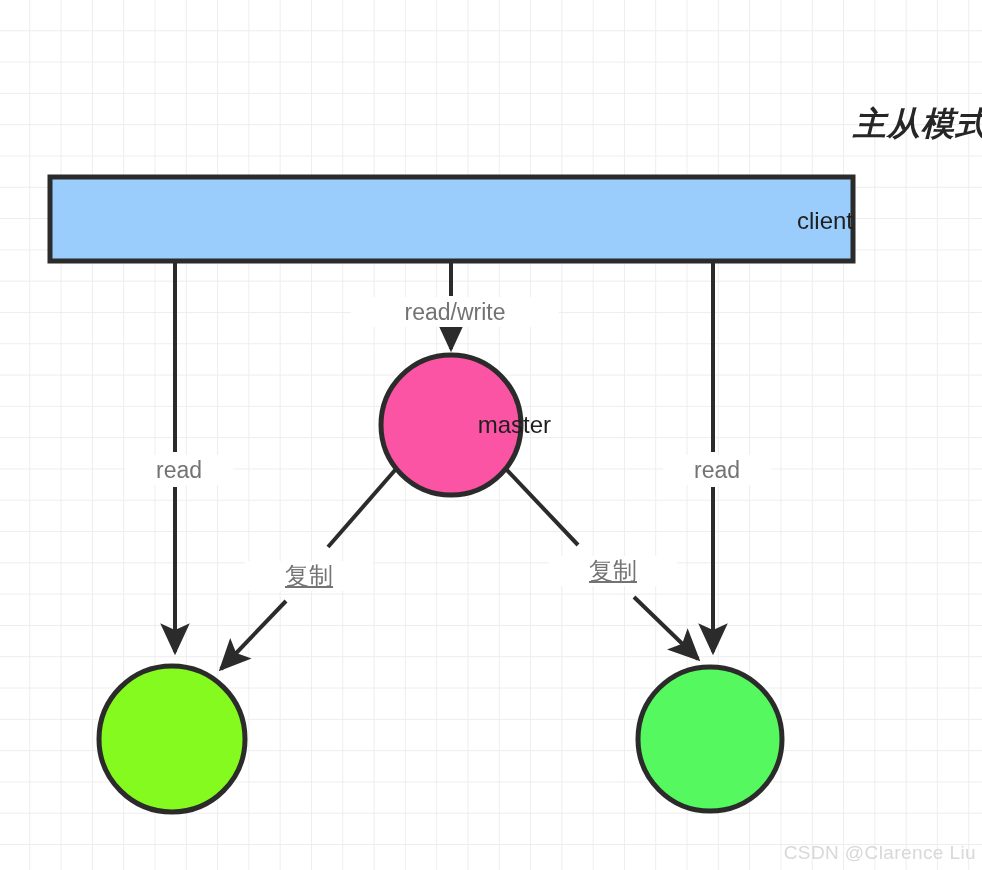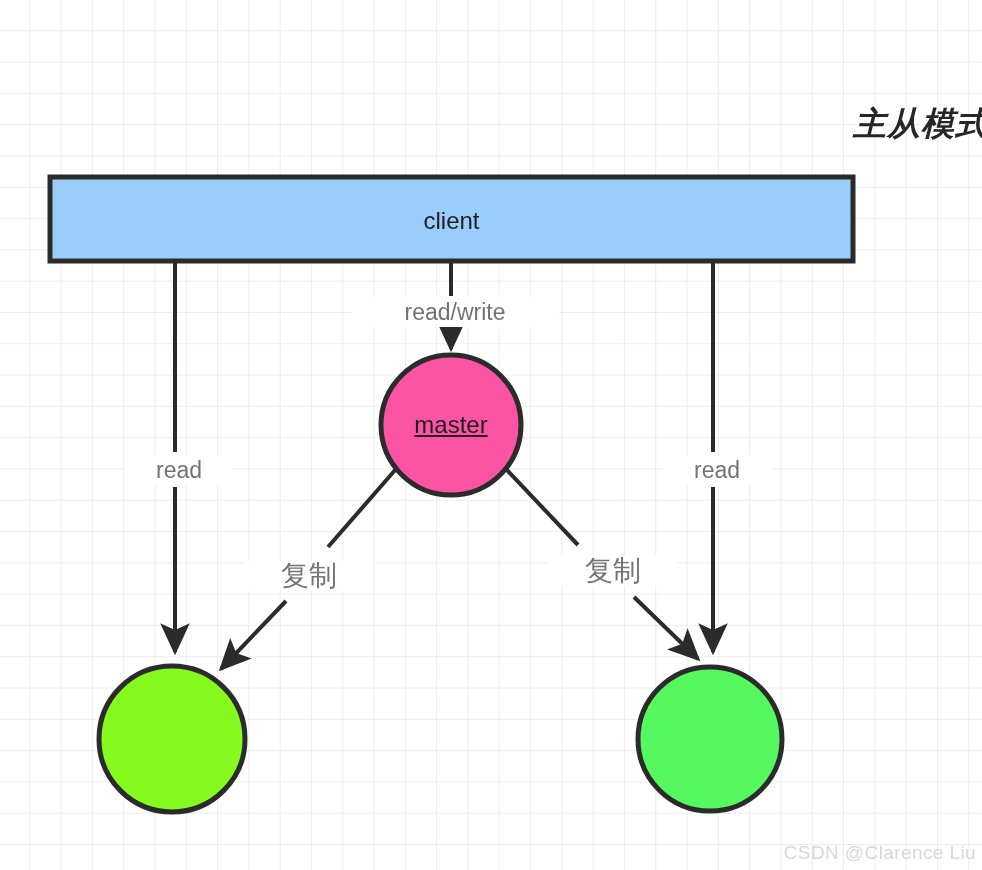--- a/index.html
+++ b/index.html
@@ -37,38 +37,39 @@
     text-align: right;
     font-size: 33px;
     font-weight: bold;
     font-style: italic;
     color: #262626;
     letter-spacing: 1px;
     margin-left: 7px;
   }
   .node-label {
     position: absolute;
-    text-align: center;
+    text-align: right;
     color: #1f1f1f;
     font-size: 24px;
     white-space: nowrap;
     pointer-events: none;
   }
   .edge-label {
     position: absolute;
     text-align: center;
     color: #737373;
     font-size: 23px;
     white-space: nowrap;
     background: #ffffff;
     padding: 0 4px;
     line-height: 30px;
   }
   .edge-label.cn {
-    font-size: 28px;
+    font-size: 24px;
+    text-decoration: underline;
   }
   .watermark {
     position: absolute;
     right: 6px;
     top: 842px;
     font-size: 19px;
     color: #d8d8d8;
     letter-spacing: 0.4px;
     white-space: nowrap;
     margin-left: 28px;
@@ -106,21 +107,21 @@
     <rect x="50" y="177" width="803" height="84" fill="#9ACDFB" stroke="#2B2B2B" stroke-width="5"></rect>
 
     <circle cx="451" cy="425" r="70" fill="#FB54A4" stroke="#2B2B2B" stroke-width="5"></circle>
 
     <circle cx="172" cy="739" r="73" fill="#84FA1E" stroke="#2B2B2B" stroke-width="5"></circle>
 
     <circle cx="710" cy="739" r="72" fill="#55F85E" stroke="#2B2B2B" stroke-width="5"></circle>
   </svg>
 
   <div class="node-label" style="left:50px; top:207px; width:803px;">client</div>
-  <div class="node-label" style="left:351px; top:411px; width:200px;text-decoration:underline;">master</div>
+  <div class="node-label" style="left:351px; top:411px; width:200px;">master</div>
 
   <div class="edge-label" style="left:351px; top:297px; width:200px;">read/write</div>
   <div class="edge-label" style="left:125px; top:455px; width:100px;">read</div>
   <div class="edge-label" style="left:663px; top:455px; width:100px;">read</div>
   <div class="edge-label cn" style="left:245px; top:561px; width:120px;">复制</div>
   <div class="edge-label cn" style="left:549px; top:556px; width:120px;">复制</div>
 
   <div class="watermark">CSDN @Clarence Liu</div>
 </div>
 

